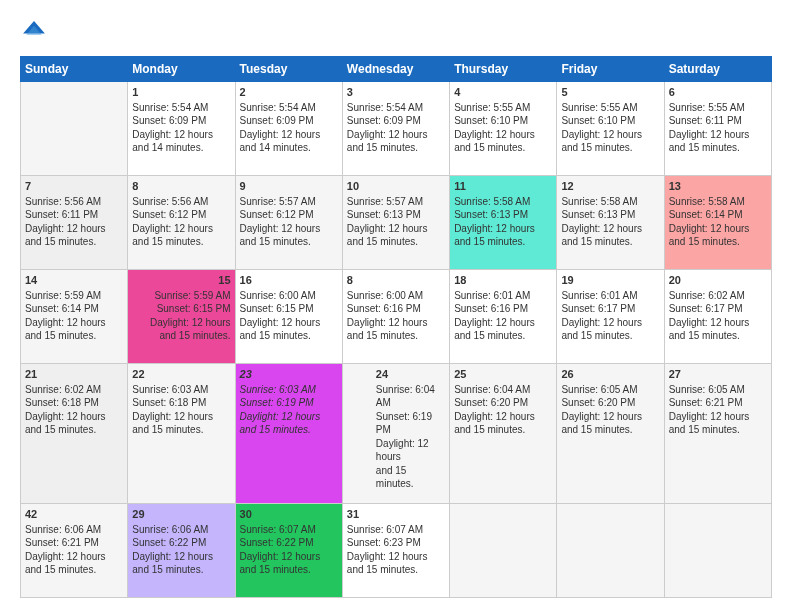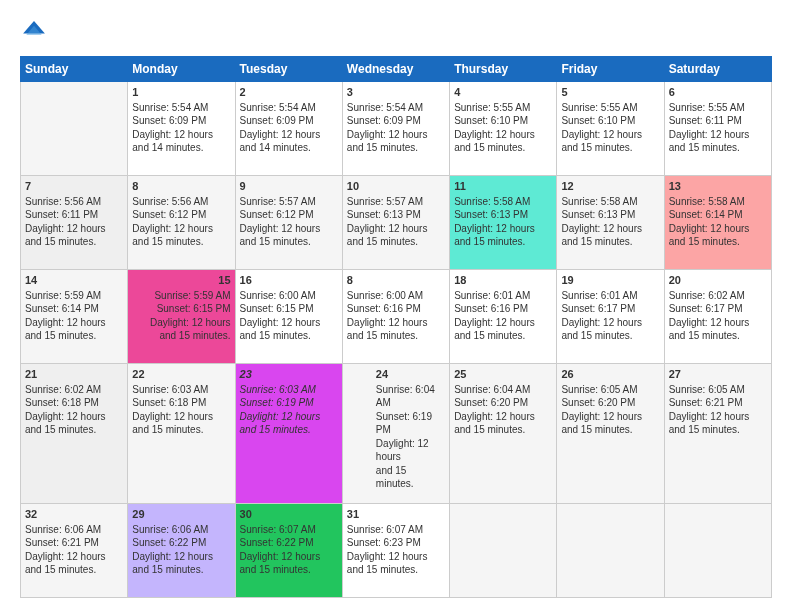--- a/index.html
+++ b/index.html
@@ -337,21 +337,21 @@
           <td style="background: rgb(245, 245, 245);">
             <span class="day-num">27</span>
             <div class="day-info" style="white-space: pre-line;">Sunrise: 6:05 AM
 Sunset: 6:21 PM
 Daylight: 12 hours
 and 15 minutes.</div>
           </td>
         </tr>
         <tr>
           <td style="background: rgb(245, 245, 245);">
-            <span class="day-num">32</span>
+            <span class="day-num">42</span>
             <div class="day-info" style="white-space: pre-line;">Sunrise: 6:06 AM
 Sunset: 6:21 PM
 Daylight: 12 hours
 and 15 minutes.</div>
           </td>
           <td style="background: #c4b5fd;">
             <span class="day-num">29</span>
             <div class="day-info" style="white-space: pre-line;">Sunrise: 6:06 AM
 Sunset: 6:22 PM
 Daylight: 12 hours

